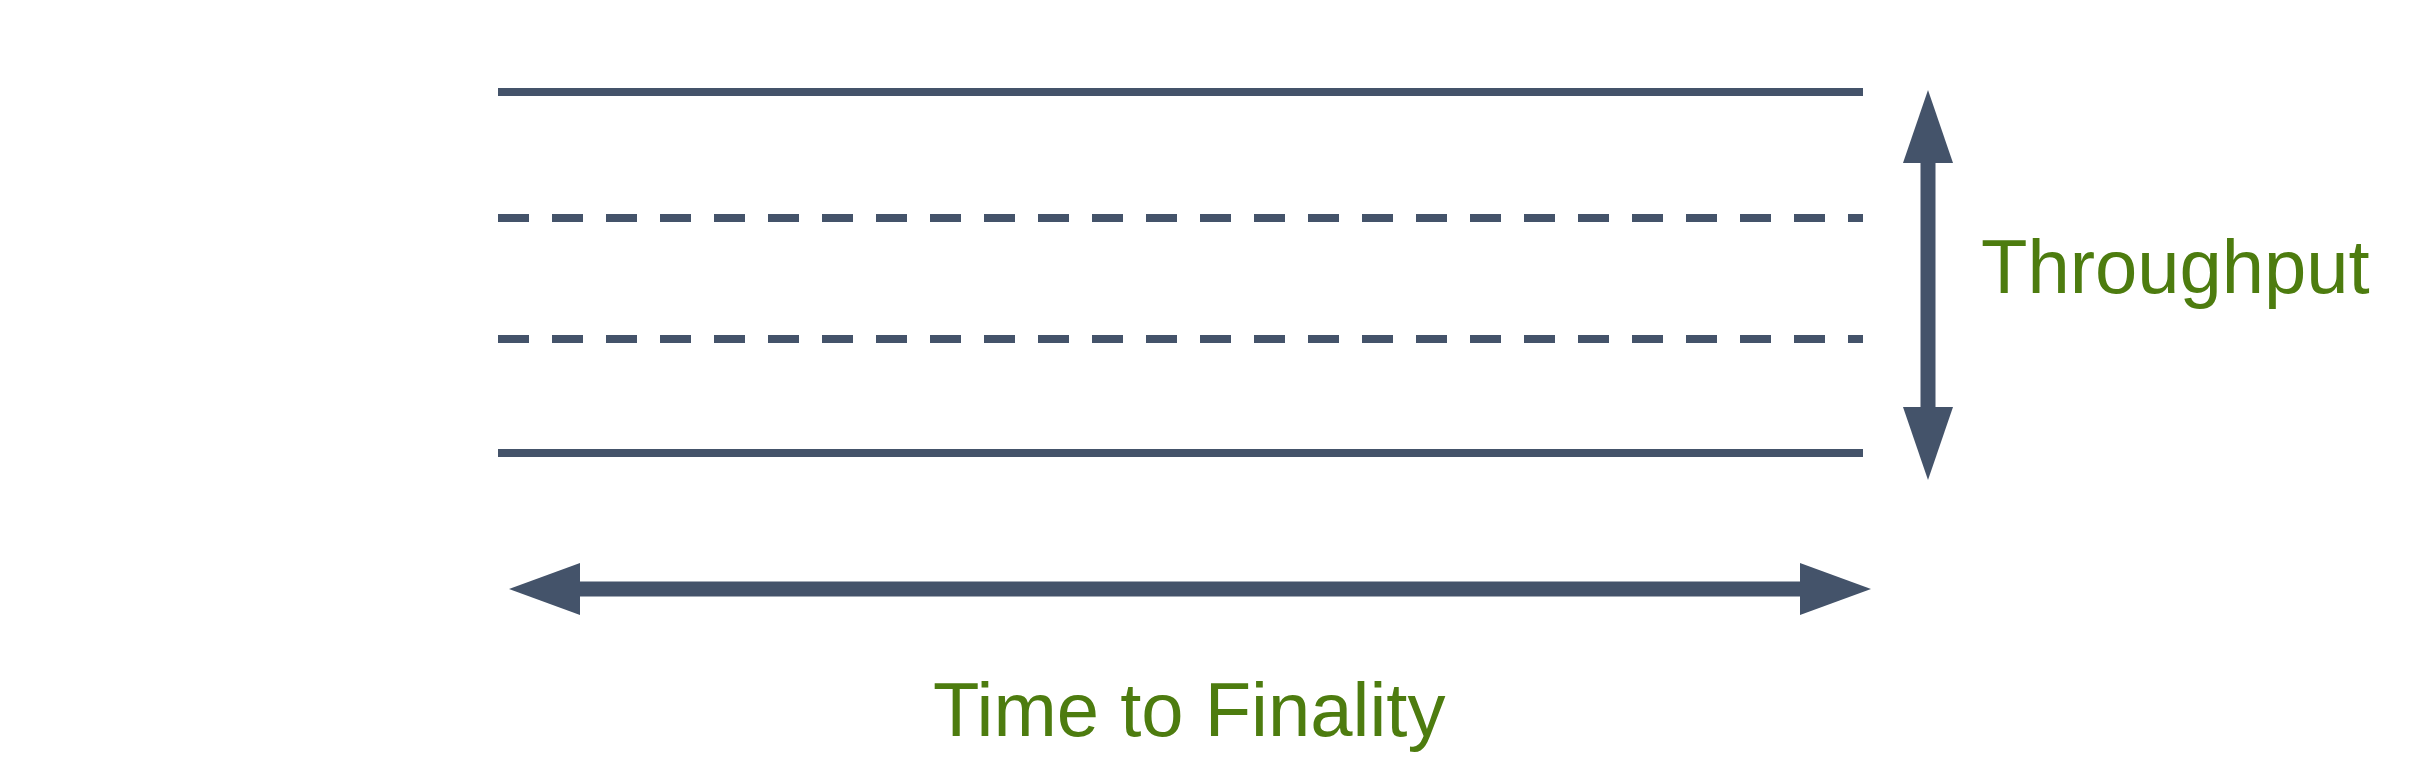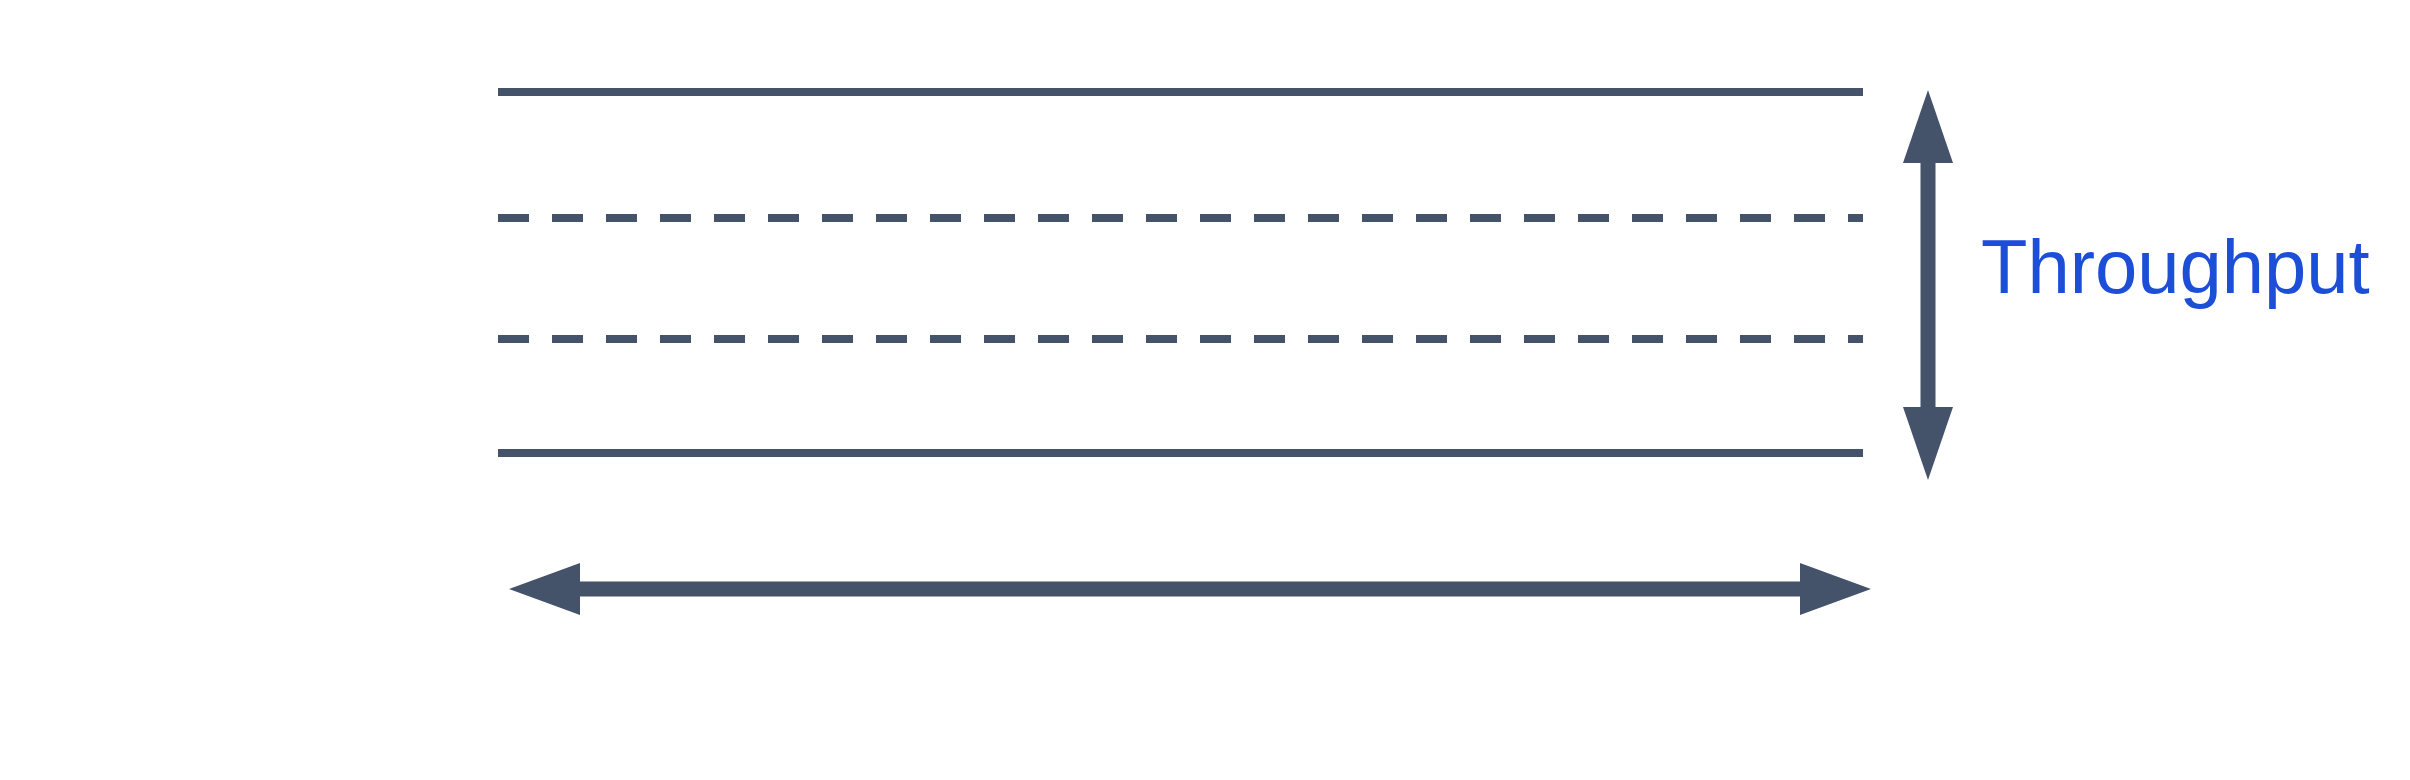--- a/index.html
+++ b/index.html
@@ -18,21 +18,21 @@
   #diagram-svg {
     position: absolute;
     left: 0;
     top: 0;
     width: 2410px;
     height: 780px;
     display: block;
   }
   .label {
     position: absolute;
-    color: #1d4ed8;
+    color: #4d7c0f;
     font-family: "Liberation Sans", sans-serif;
     font-size: 76px;
     font-weight: 400;
     line-height: 1;
     white-space: nowrap;
   }
   #throughput-label {
     left: 1981px;
     top: 229px;
   }
@@ -65,14 +65,15 @@
     <g>
       <rect x="570" y="581.5" width="1240" height="15" fill="#44536A"></rect>
       <polygon points="509,589 580,563 580,615" fill="#44536A"></polygon>
       <polygon points="1871,589 1800,563 1800,615" fill="#44536A"></polygon>
     </g>
 
   </svg>
 
   <div class="label" id="throughput-label">Throughput</div>
 
+  <div class="label" id="time-to-finality-label">Time to Finality</div>
 
 </div>
 
 </body></html>

